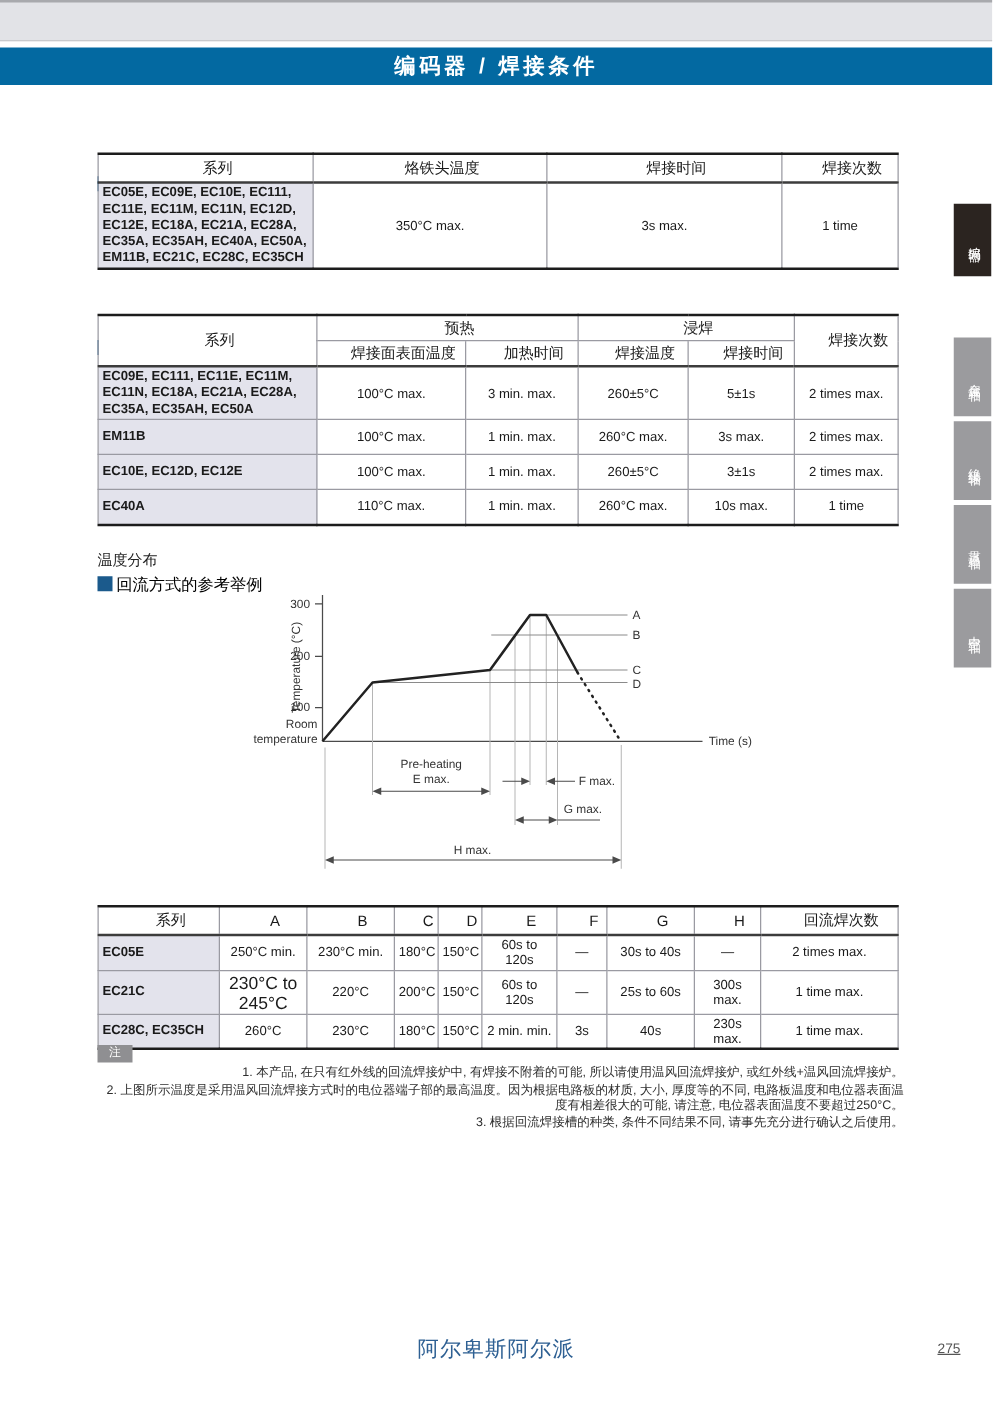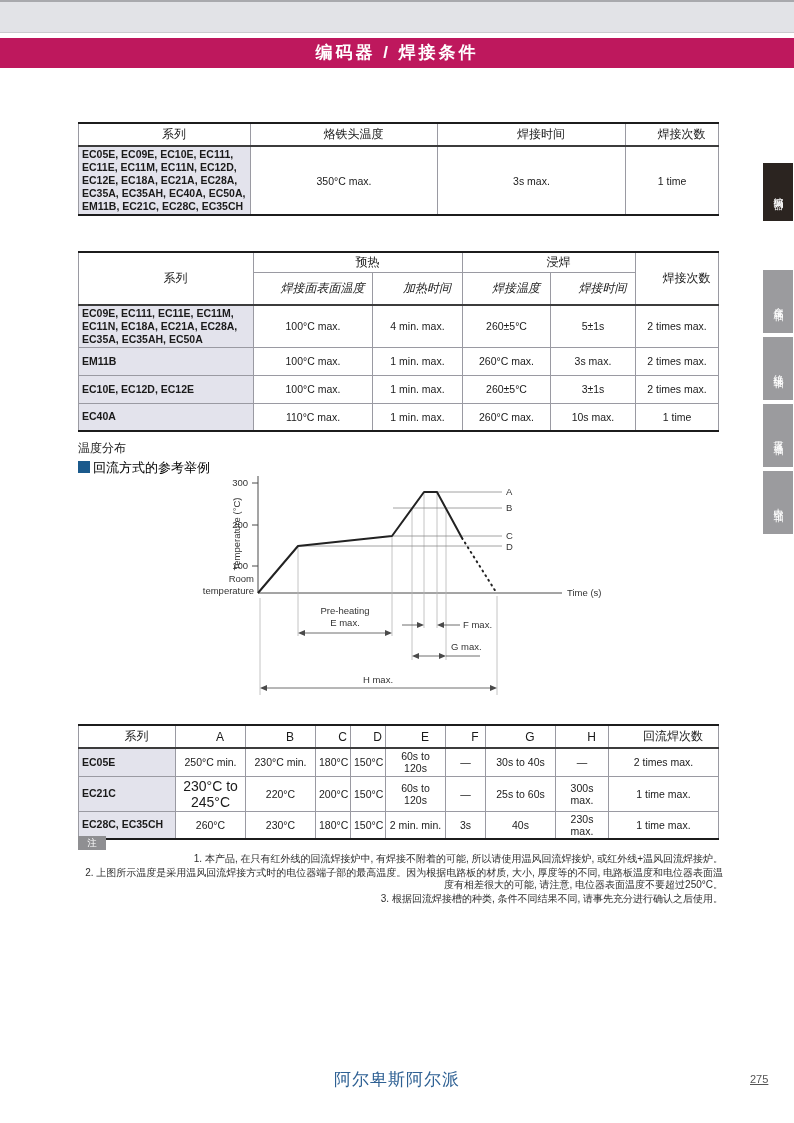--- a/index.html
+++ b/index.html
@@ -1,20 +1,20 @@
 <!DOCTYPE html>
 <html><head>
 <meta charset="utf-8">
 <style>
   html,body{margin:0;padding:0;background:#fff;}
   .page{position:relative;width:794px;height:1123px;background:#fff;overflow:hidden;
         font-family:"Liberation Sans","DejaVu Sans",sans-serif;color:#1a1a1a;}
   .top-strip{position:absolute;top:0;left:0;width:794px;height:33px;background:#e2e3e7;
              border-top:2px solid #a8a9ad;border-bottom:1px solid #c9cacd;box-sizing:border-box;}
-  .title-bar{position:absolute;top:38px;left:0;width:794px;height:30px;background:#be185d;
+  .title-bar{position:absolute;top:38px;left:0;width:794px;height:30px;background:#0369a1;
              color:#fff;font-size:17px;font-weight:bold;line-height:30px;text-align:center;letter-spacing:3px;}
   
   .side-tab{position:absolute;left:763px;width:30px;color:#fff;display:flex;align-items:center;justify-content:center;}
   .side-tab span{writing-mode:vertical-rl;text-orientation:upright;font-size:10px;letter-spacing:2px;}
   .tab-active{background:#2b2420;}
   .tab-gray{background:#9b9b9e;}
   
   .sec-head{position:absolute;left:78px;font-size:13px;color:#000000;margin-top:39px;}
   .sq{display:inline-block;width:12px;height:12px;background:#1b5a8c;margin-right:3px;vertical-align:-1px;}
   .sub-head{position:absolute;left:78px;font-size:12px;color:#222;}
@@ -103,30 +103,30 @@
         <col style="width:85px">
         <col style="width:83px">
       </colgroup>
     <tbody>
         <tr style="height:20px;">
       <th rowspan="2" style="border-bottom:2px solid #3c3c3c;">系列</th>
       <th colspan="2">预热</th>
       <th colspan="2">浸焊</th>
       <th rowspan="2" style="border-bottom:2px solid #3c3c3c;">焊接次数</th>
     </tr>
-    <tr class="hsep" style="height:32px;font-style:italic;">
+    <tr class="hsep" style="height:20px;">
       <th class="sub">焊接面表面温度</th>
       <th class="sub">加热时间</th>
       <th class="sub">焊接温度</th>
       <th class="sub">焊接时间</th>
     </tr>
     <tr style="height:38px;">
       <td class="series">EC09E, EC111, EC11E, EC11M, EC11N, EC18A, EC21A, EC28A, EC35A, EC35AH, EC50A</td>
       <td class="val">100°C max.</td>
-      <td class="val">4 min. max.</td>
+      <td class="val">3 min. max.</td>
       <td class="val">260±5°C</td>
       <td class="val">5±1s</td>
       <td class="val">2 times max.</td>
     </tr>
     <tr style="height:28px;">
       <td class="series">EM11B</td>
       <td class="val">100°C max.</td>
       <td class="val">1 min. max.</td>
       <td class="val">260°C max.</td>
       <td class="val">3s max.</td>

